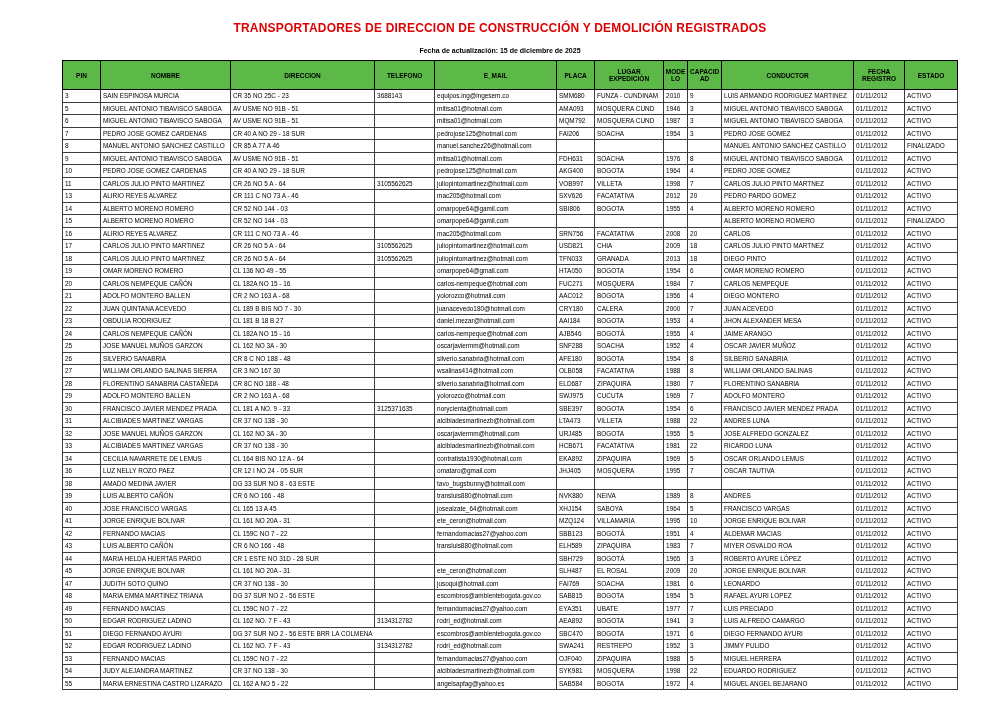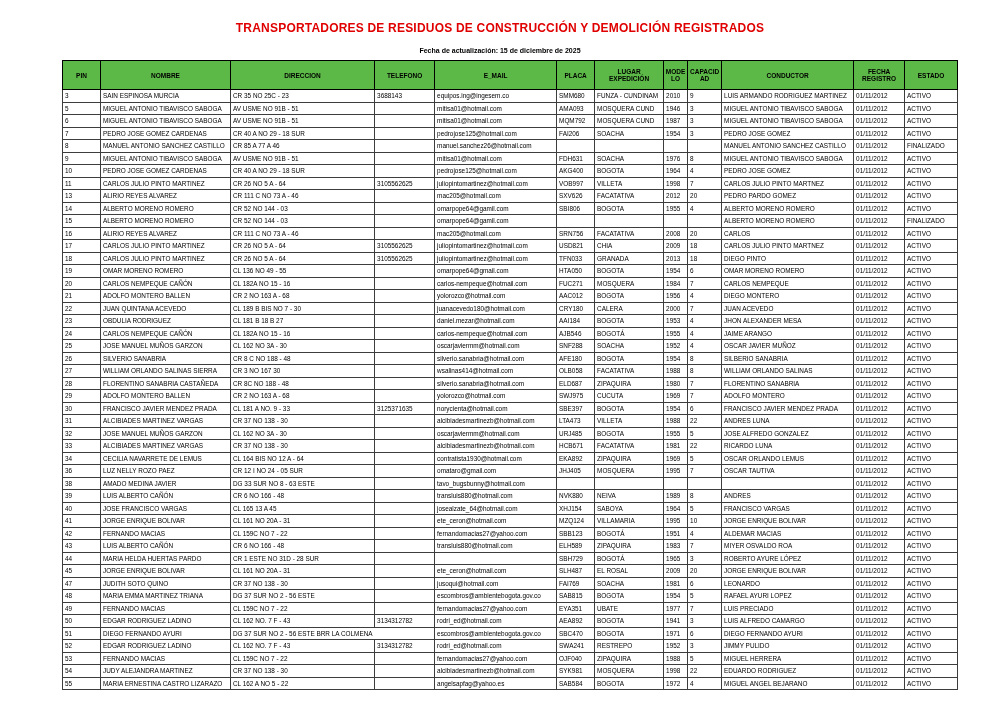--- a/index.html
+++ b/index.html
@@ -33,21 +33,21 @@
     border:1px solid var(--grid);font-size:6.4px;height:11.5px;line-height:11.5px;
     padding:0 2px;white-space:nowrap;overflow:hidden;vertical-align:middle;
     text-align:left;background:#fff;
   }
   table.records td.spill{overflow:visible;border-right:none;position:relative;z-index:2;background:transparent;}
   table.records td.nlb{border-left:none;}
 </style>
 </head>
 <body>
 
-<div class="page-title">TRANSPORTADORES DE RESIDUOS DE CONSTRUCCIÓN Y DEMOLICIÓN REGISTRADOS</div>
+<div class="page-title">TRANSPORTADORES DE DIRECCION DE CONSTRUCCIÓN Y DEMOLICIÓN REGISTRADOS</div>
 <div class="page-subtitle">Fecha de actualización: 15 de diciembre de 2025</div>
 
 <table class="records">
   <colgroup>
       <col style="width: 38px;">
       <col style="width: 130px;">
       <col style="width: 88px;">
       <col style="width: 60px;">
       <col style="width: 122px;">
       <col style="width: 38px;">

